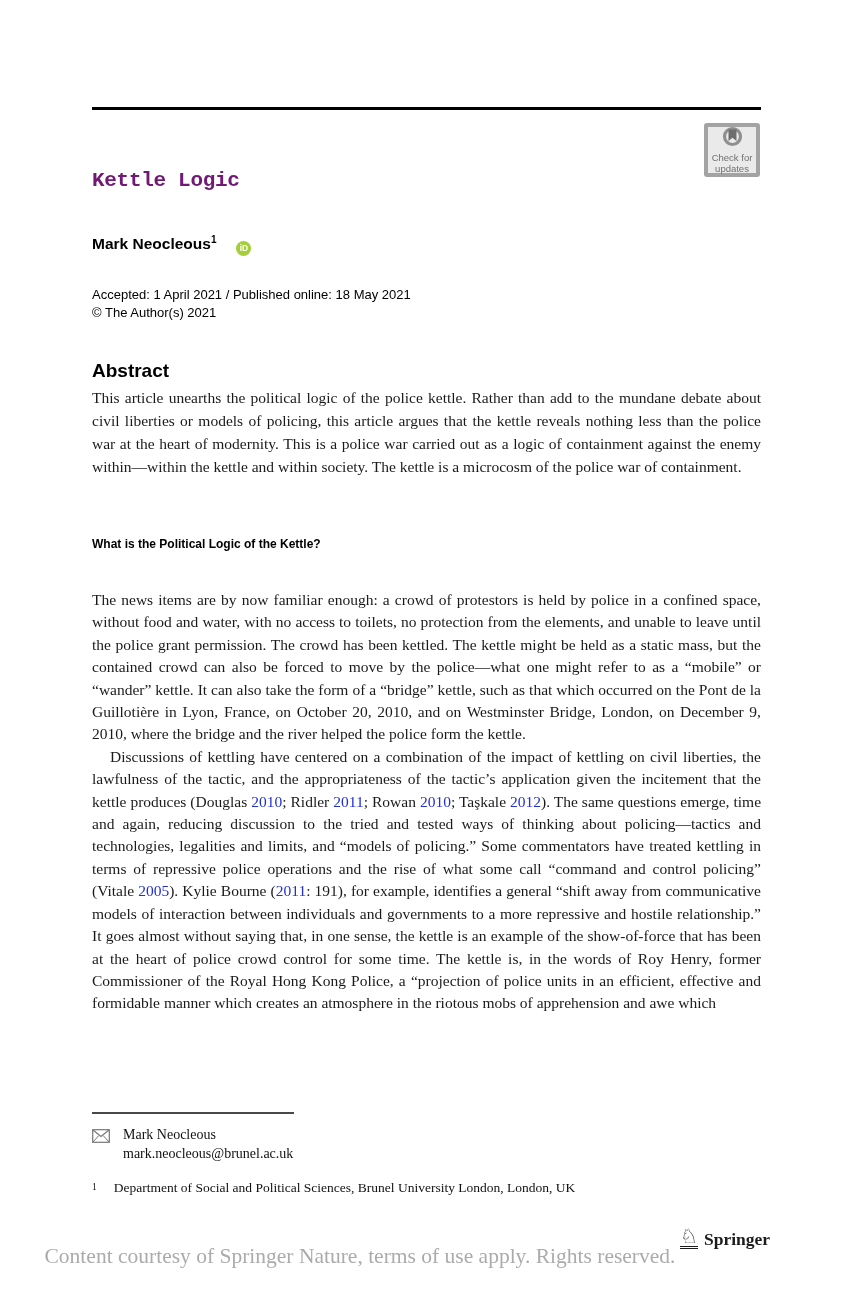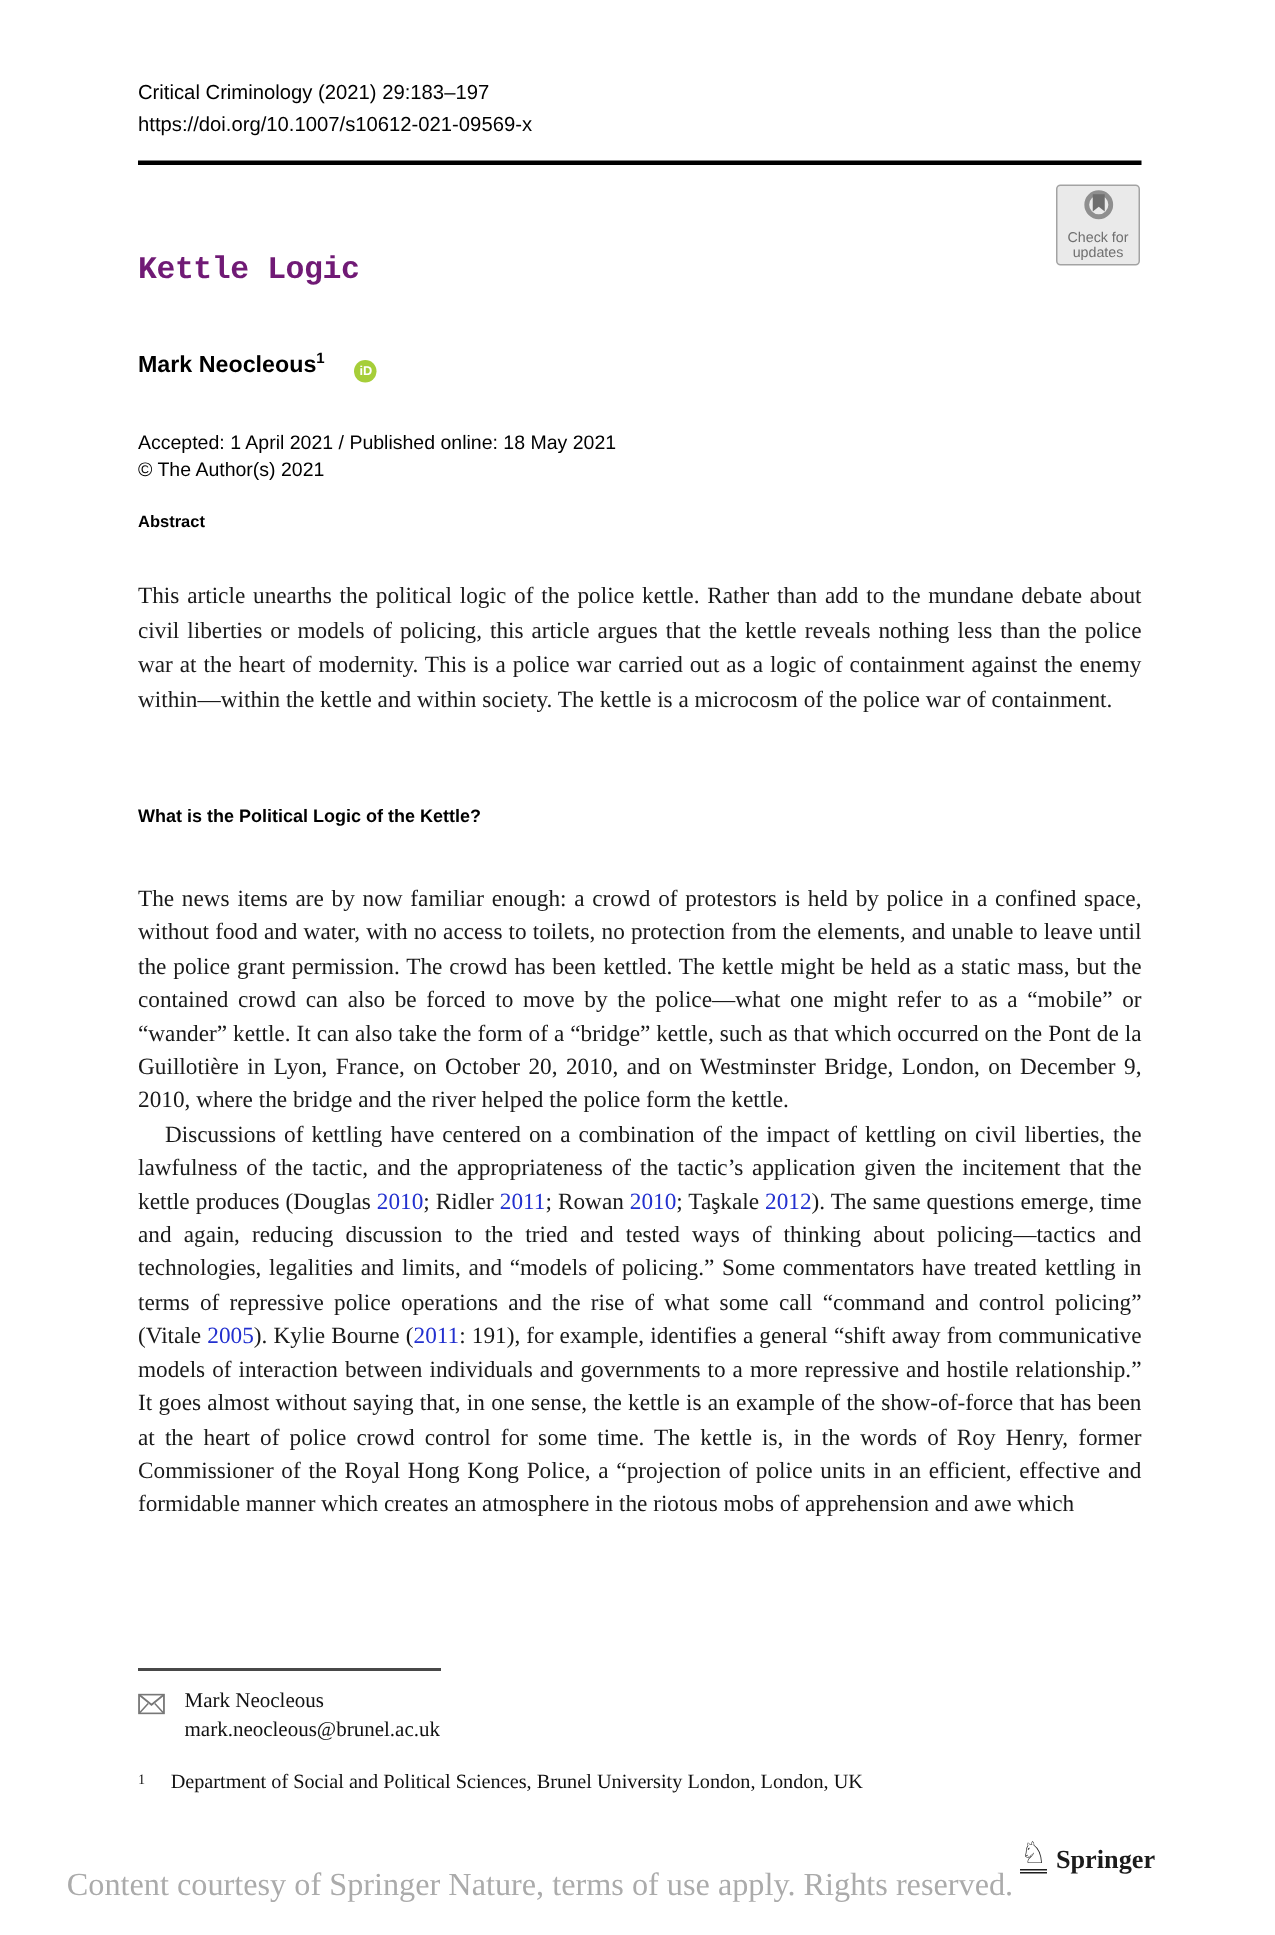--- a/index.html
+++ b/index.html
@@ -19,21 +19,21 @@
     left: 92px; top: 51px;
     font-family: "Liberation Sans", sans-serif;
     font-size: 13.5px; line-height: 21px; color: #000;
   }
   .doi { cursor: pointer; }
   .top-rule { left: 92px; top: 107px; width: 669px; height: 3px; background: #000; }
 
   
   .badge {
     left: 704px; top: 123px; width: 56px; height: 54px;
-    background: #eaeaea; border: 1px solid #a3a3a3; border-radius: 3px;
+    background: #eaeaea; border: 4px solid #a3a3a3; border-radius: 3px;
     display: flex; flex-direction: column; align-items: center; justify-content: center;
     cursor: pointer; box-sizing: border-box;
   }
   .badge-label {
     font-family: "Liberation Sans", sans-serif;
     font-size: 9.5px; line-height: 10.5px; color: #6f6f6f; text-align: center;
   }
 
   
   .title {
@@ -57,21 +57,21 @@
   .dates {
     left: 92px; top: 286px;
     font-family: "Liberation Sans", sans-serif;
     font-size: 13px; line-height: 17.5px; color: #000;
   }
 
   
   .abstract-head, .section-head {
     margin: 0; font-family: "Liberation Sans", sans-serif; font-weight: bold; color: #000;
   }
-  .abstract-head { left: 92px; top: 342px; font-size: 11px; text-align: center; }
+  .abstract-head { left: 92px; top: 360px; font-size: 19px; text-align: center; }
   .abstract-text {
     left: 92px; top: 386px; width: 669px; margin: 0;
     font-size: 15.5px; line-height: 23px; text-align: justify;
   }
 
   
   .section-head { left: 92px; top: 537px; font-size: 12px; }
   .bodytext {
     left: 92px; top: 589px; width: 669px;
     font-size: 15.5px; line-height: 22.4px; text-align: justify;
@@ -109,24 +109,20 @@
     left: 0; top: 1244px; width: 720px; text-align: center;
     font-family: "Liberation Serif", serif; font-size: 21.5px;
     color: var(--wm-gray, #ababab);
   }
 </style>
 </head>
 <body>
 
 <div class="page">
 
-  <div class="abs journal-head">
-    <div>Critical Criminology (2021) 29:183–197</div>
-    <div class="doi">https://doi.org/10.1007/s10612-021-09569-x</div>
-  </div>
   <div class="abs top-rule"></div>
 
   <div class="abs badge">
     <span>
       <svg width="23" height="23" viewBox="0 0 23 23">
         <circle cx="11.5" cy="10.5" r="8" fill="none" stroke="#8f8f8f" stroke-width="3.2"></circle>
         <path d="M7.5 3.5 h8 v11.5 l-4 -3.2 -4 3.2 z" fill="#6e6e6e"></path>
       </svg>
     </span>
     <span class="badge-label">Check for</span>

